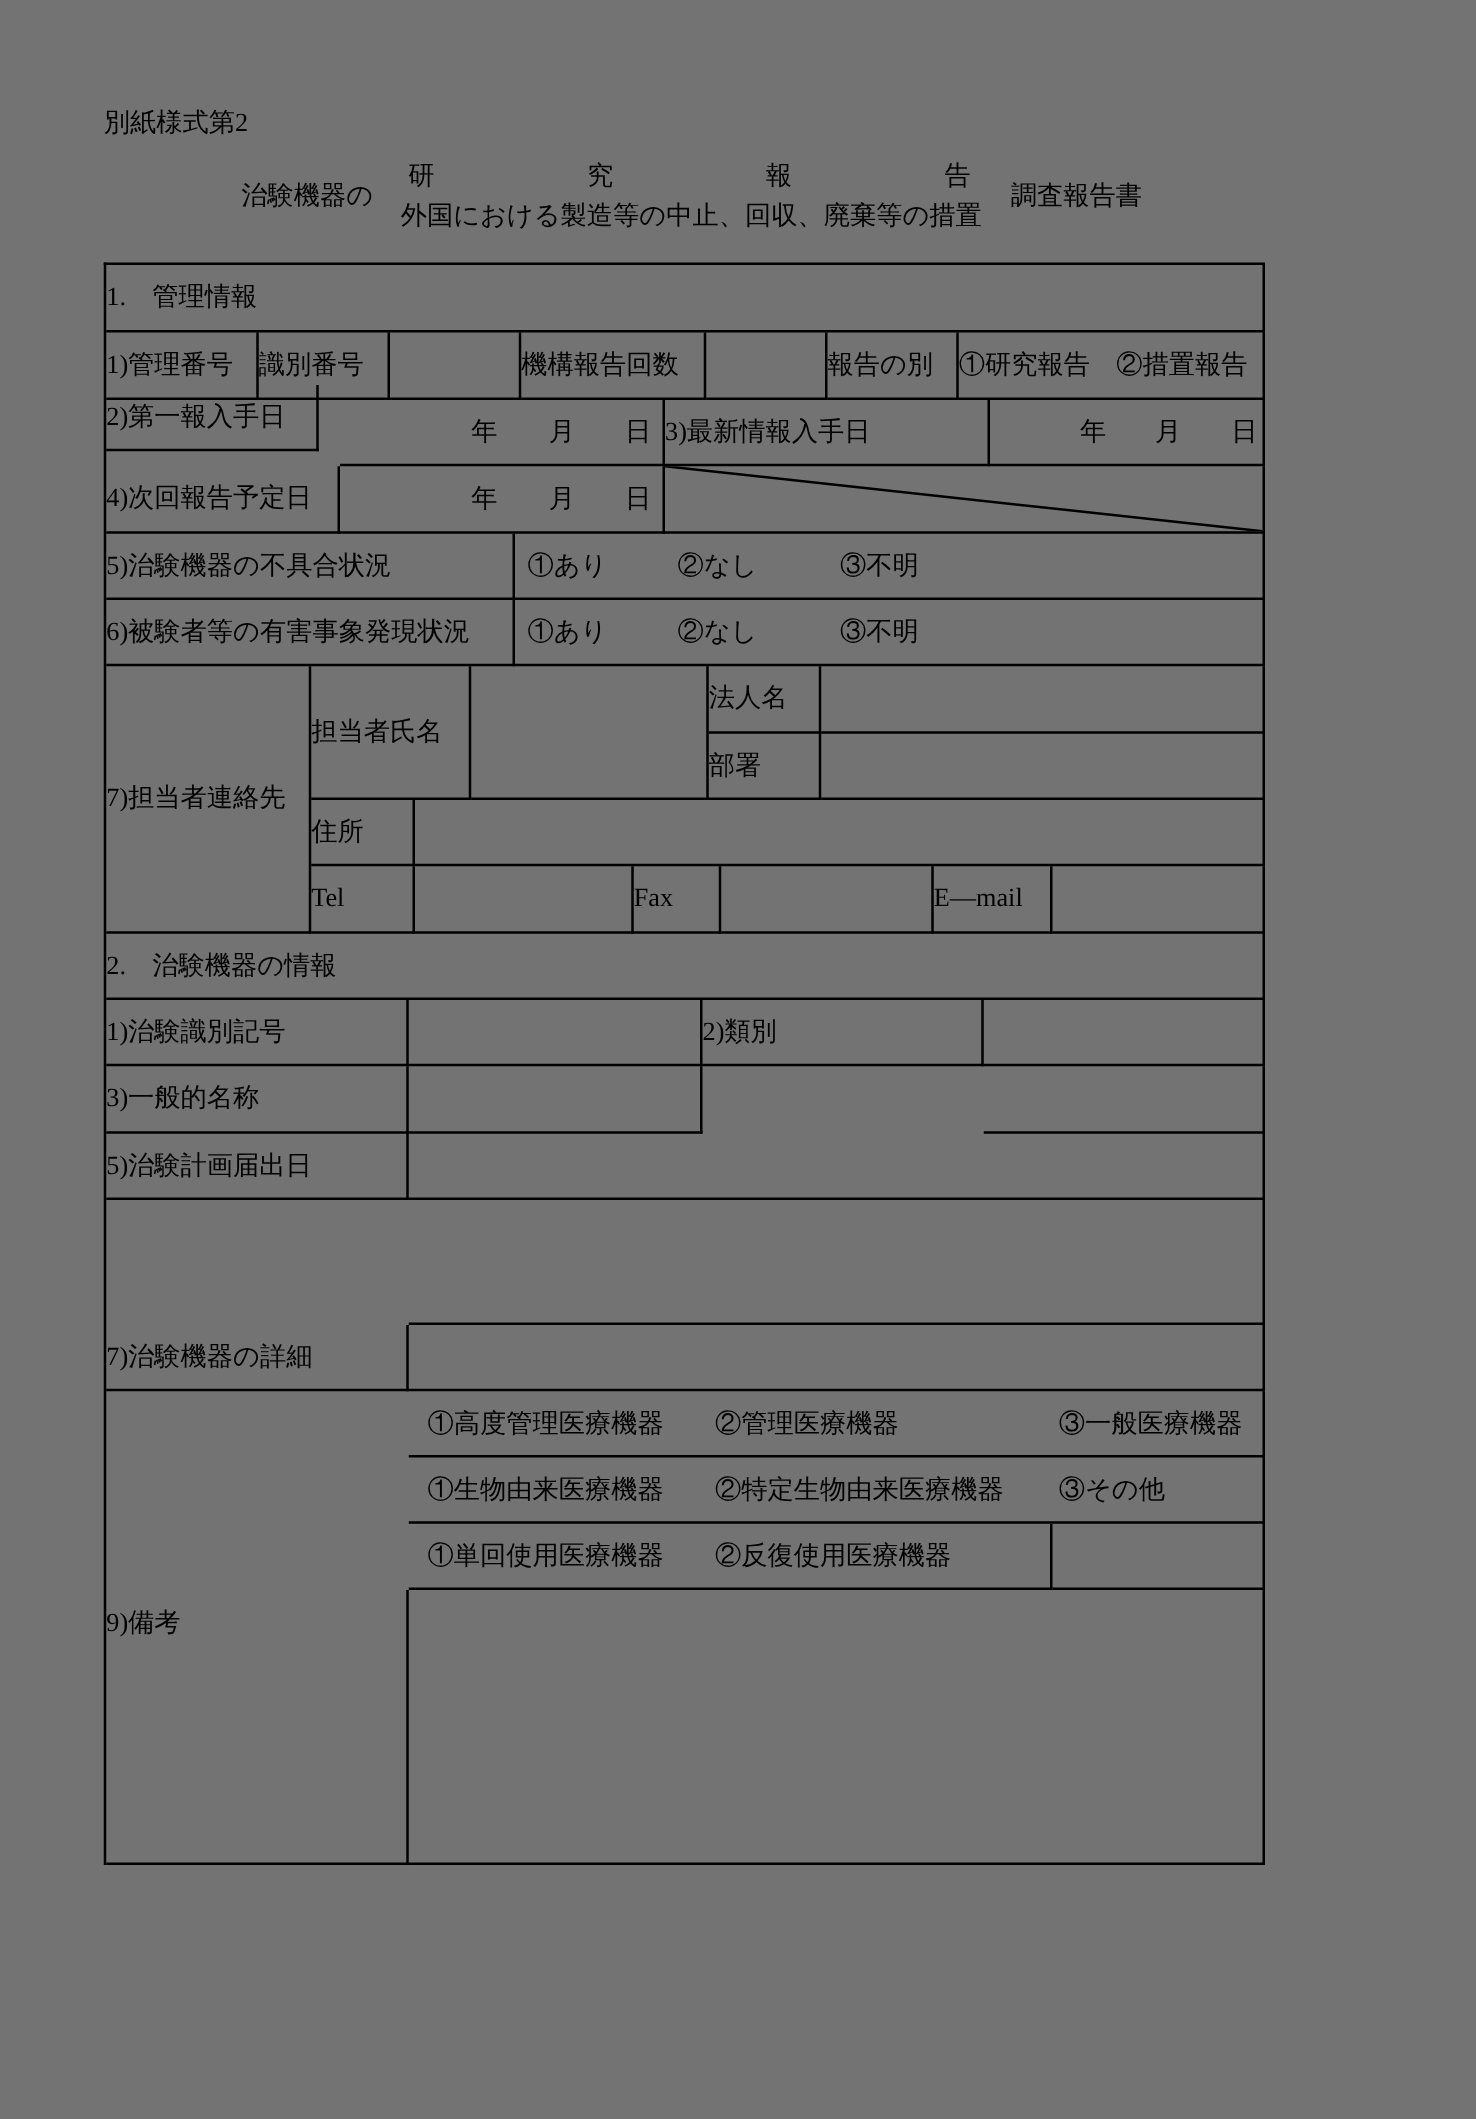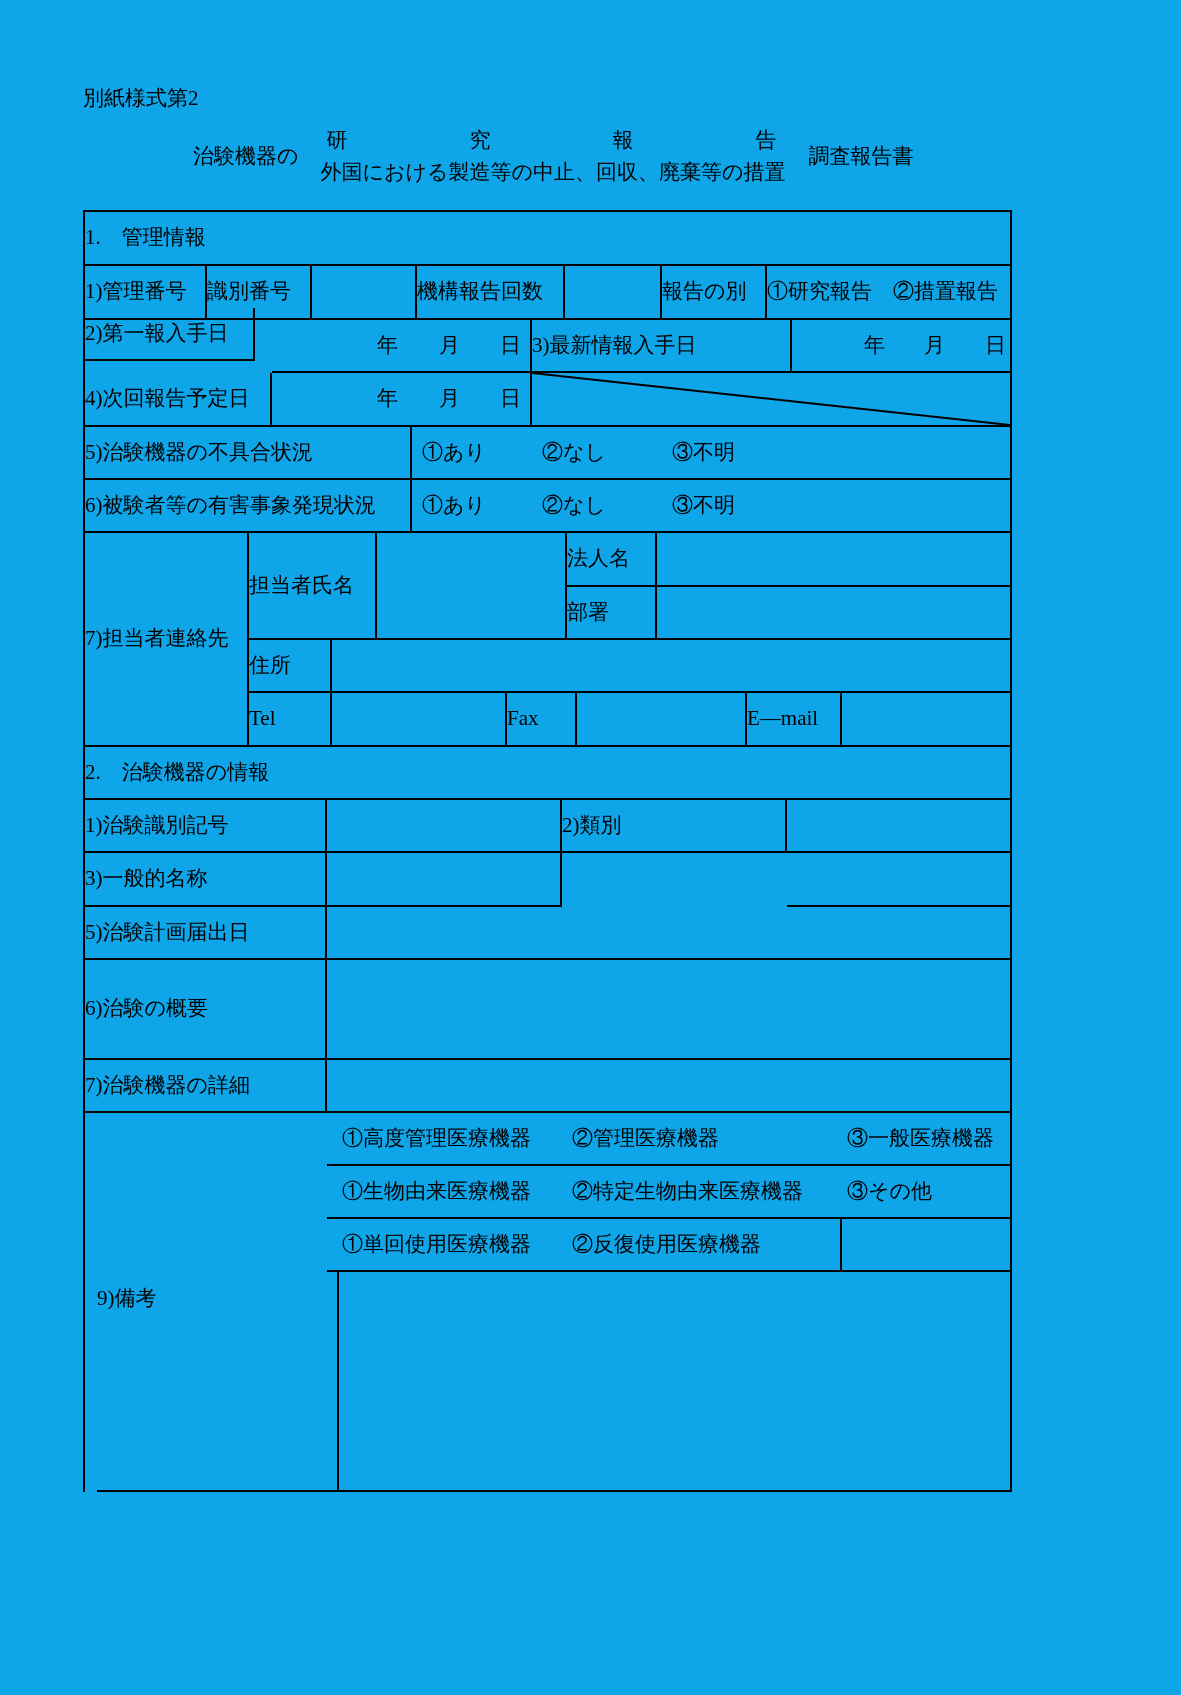--- a/index.html
+++ b/index.html
@@ -2,21 +2,21 @@
 <html><head>
 <meta charset="utf-8">
 <style>
   * { margin:0; padding:0; box-sizing:border-box; }
   html,body { background:#ffffff; }
   body {
     width:1181px; height:1695px; position:relative;
     font-family:"Liberation Serif","DejaVu Serif",serif;
     color:#000;
   }
-  .page { position:absolute; inset:0; background:#0ea5e9; }
+  .page { position:absolute; inset:0; background:#737373; }
 
   .form-number { position:absolute; left:83px; top:84px; font-size:21px; }
 
   .title { position:absolute; left:193px; top:104px; display:flex;margin-top:20px; }
   .title-prefix { align-self:center; font-size:21px; margin-right:22px; white-space:nowrap; }
   .title-stack { width:462px; display:flex; flex-direction:column; }
   .title-top { display:flex; justify-content:space-between; padding:0 6px; font-size:21px; line-height:32px; }
   .title-bottom { font-size:21px; line-height:32px; white-space:nowrap; }
   .title-suffix { align-self:center; font-size:21px; margin-left:26px; white-space:nowrap; }
 
@@ -129,21 +129,20 @@
     <div class="c" style="left:477px;top:588px;width:225px;height:53px">2)類別</div>
     <div class="c" style="left:702px;top:588px;width:225px;height:53px"></div>
 
     <div class="c" style="left:0px;top:641px;width:242px;height:54px">3)一般的名称</div>
     <div class="c" style="left:242px;top:641px;width:235px;height:54px"></div>
     <div class="c" style="left:702px;top:641px;width:225px;height:54px"></div>
 
     <div class="c" style="left:0px;top:695px;width:242px;height:53px">5)治験計画届出日</div>
     <div class="c" style="left:242px;top:695px;width:685px;height:53px"></div>
 
-    <div class="c" style="left:0px;top:748px;width:242px;height:100px">6)治験の概要</div>
     <div class="c" style="left:242px;top:748px;width:685px;height:100px"></div>
 
     <div class="c" style="left:0px;top:848px;width:242px;height:53px">7)治験機器の詳細</div>
     <div class="c" style="left:242px;top:848px;width:685px;height:53px"></div>
 
     <div class="c rel" style="left:242px;top:901px;width:685px;height:53px">
       <span class="abs" style="left:15px">①高度管理医療機器</span>
       <span class="abs" style="left:245px">②管理医療機器</span>
       <span class="abs" style="left:520px">③一般医療機器</span>
     </div>
@@ -151,17 +150,17 @@
       <span class="abs" style="left:15px">①生物由来医療機器</span>
       <span class="abs" style="left:245px">②特定生物由来医療機器</span>
       <span class="abs" style="left:520px">③その他</span>
     </div>
     <div class="c rel" style="left:242px;top:1007px;width:515px;height:53px">
       <span class="abs" style="left:15px">①単回使用医療機器</span>
       <span class="abs" style="left:245px">②反復使用医療機器</span>
     </div>
     <div class="c" style="left:757px;top:1007px;width:170px;height:53px"></div>
 
-    <div class="c top" style="left:12px;top:1060px;width:242px;height:220px">9)備考</div>
+    <div class="c top" style="left:0px;top:1060px;width:242px;height:220px">9)備考</div>
     <div class="c" style="left:242px;top:1060px;width:685px;height:220px"></div>
 
   </div>
 </div>
 
 </body></html>

